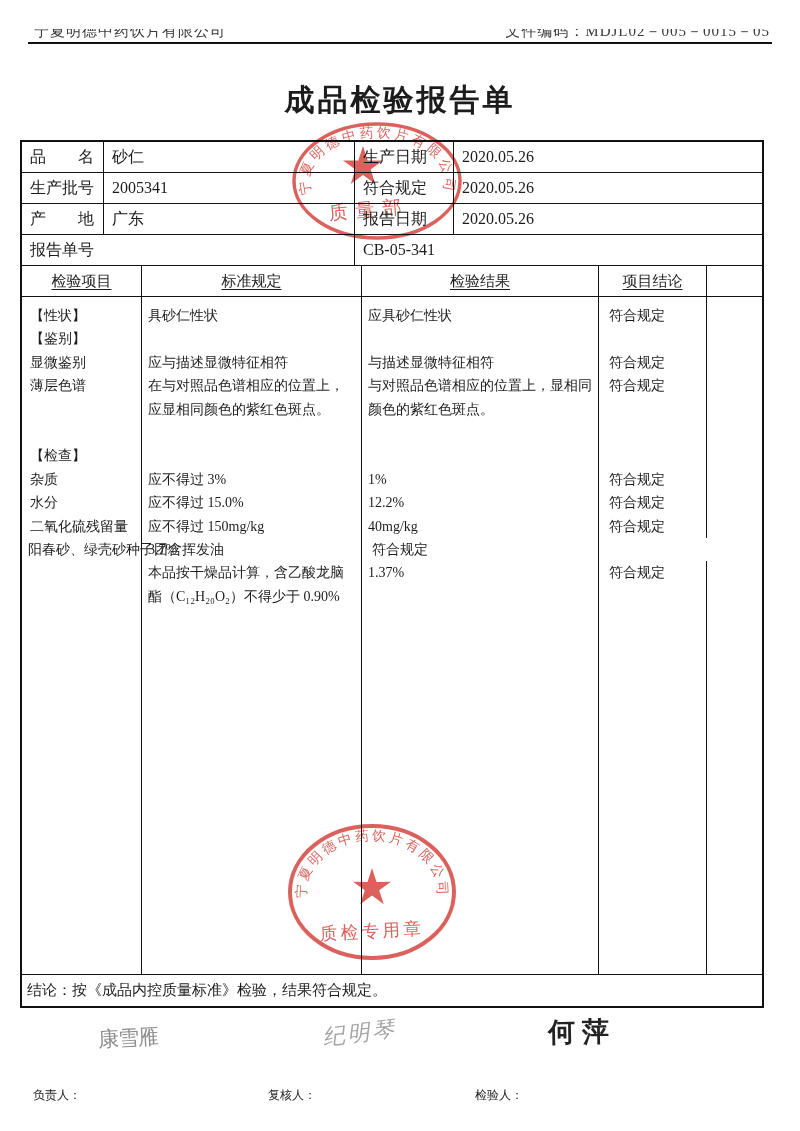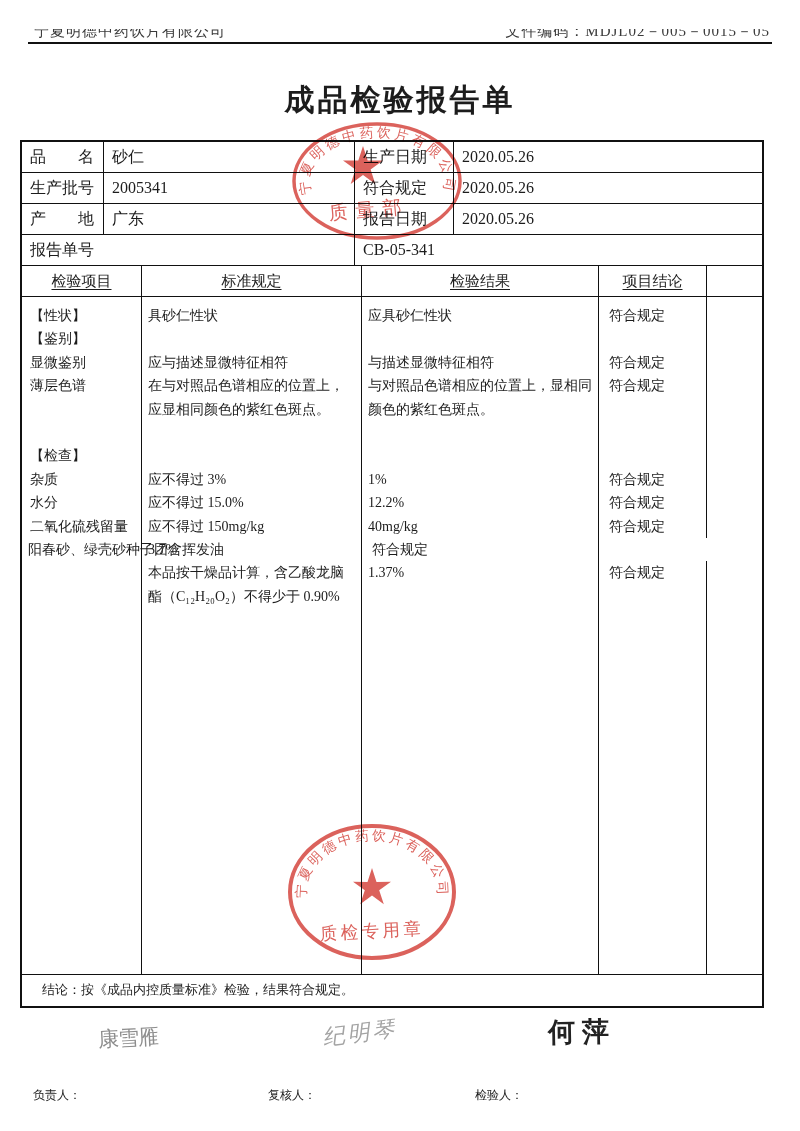--- a/index.html
+++ b/index.html
@@ -35,21 +35,21 @@
   .insp-row{display:grid;grid-template-columns:120px 220px 237px 108px 1fr;}
   .insp-row.fill{flex:1;}
   .cell{box-sizing:border-box;border-right:1px solid #111;min-height:23.4px;
         font-size:14px;line-height:23.4px;padding:0 8px;}
   .cell.c2,.cell.c3{padding:0 6px;}
   .cell.c4{padding:0 10px;}
   .cell.c5{border-right:none;}
   .cell .line{white-space:nowrap;}
   .insp-row.first .cell{padding-top:7px;}
 
-  .conclusion-row{height:31px;line-height:30px;font-size:13px;padding:0 20px;white-space:nowrap;}
+  .conclusion-row{height:31px;line-height:30px;font-size:15px;padding:0 5px;white-space:nowrap;}
 
   
   .signatures{position:absolute;left:28px;top:1014px;width:744px;height:66px;}
   .sig-label{position:absolute;top:28px;font-size:12px;margin-top:45px;}
   .sig-l1{left:5px;} .sig-l2{left:240px;} .sig-l3{left:447px;}
   .sig-name{position:absolute;white-space:nowrap;}
   .sig-n1{left:70px;top:10px;font-size:21px;color:#8d8d8d;transform:rotate(-3deg);letter-spacing:-1px;}
   .sig-n2{left:296px;top:4px;font-size:22px;color:#a3a3a3;transform:rotate(-7deg) skewX(-14deg);letter-spacing:3px;}
   .sig-n3{left:520px;top:0;font-size:27px;color:#222;font-weight:bold;letter-spacing:7px;transform:rotate(-1deg);}
 

